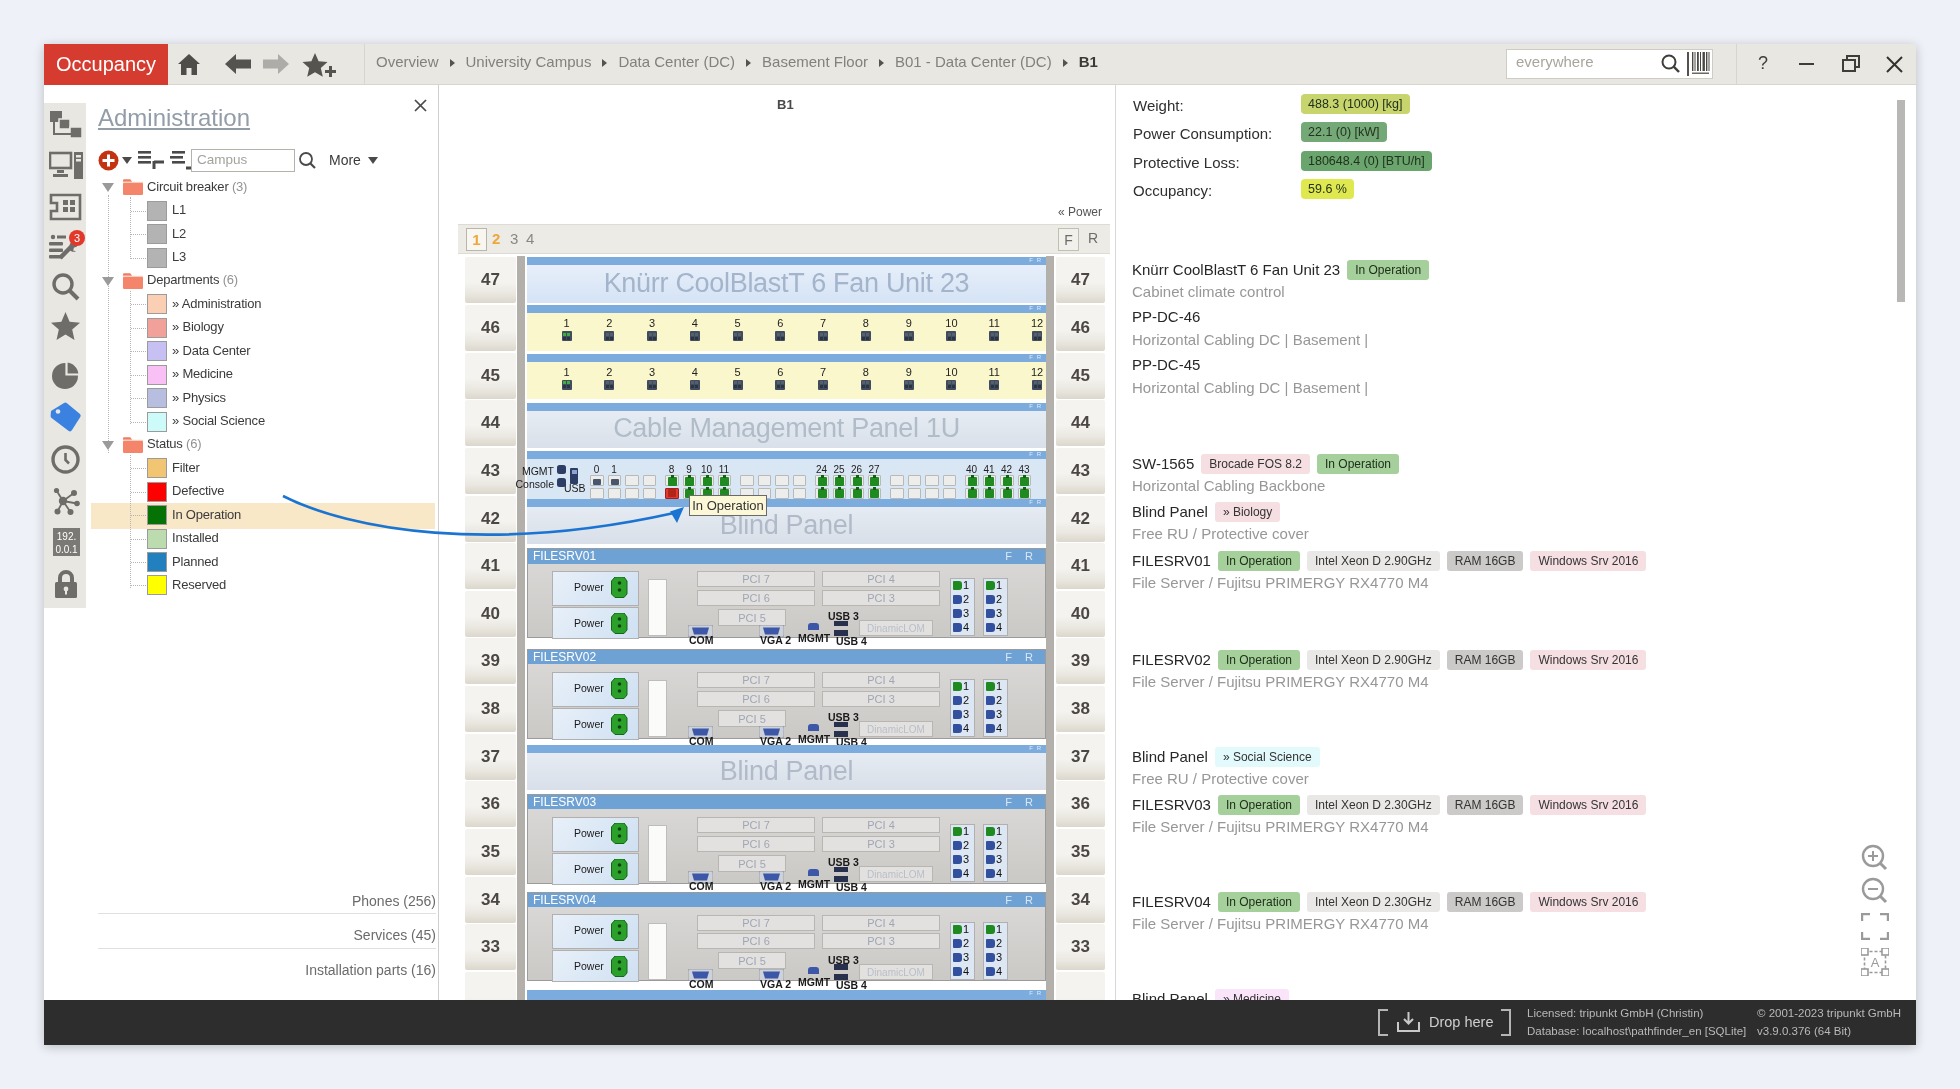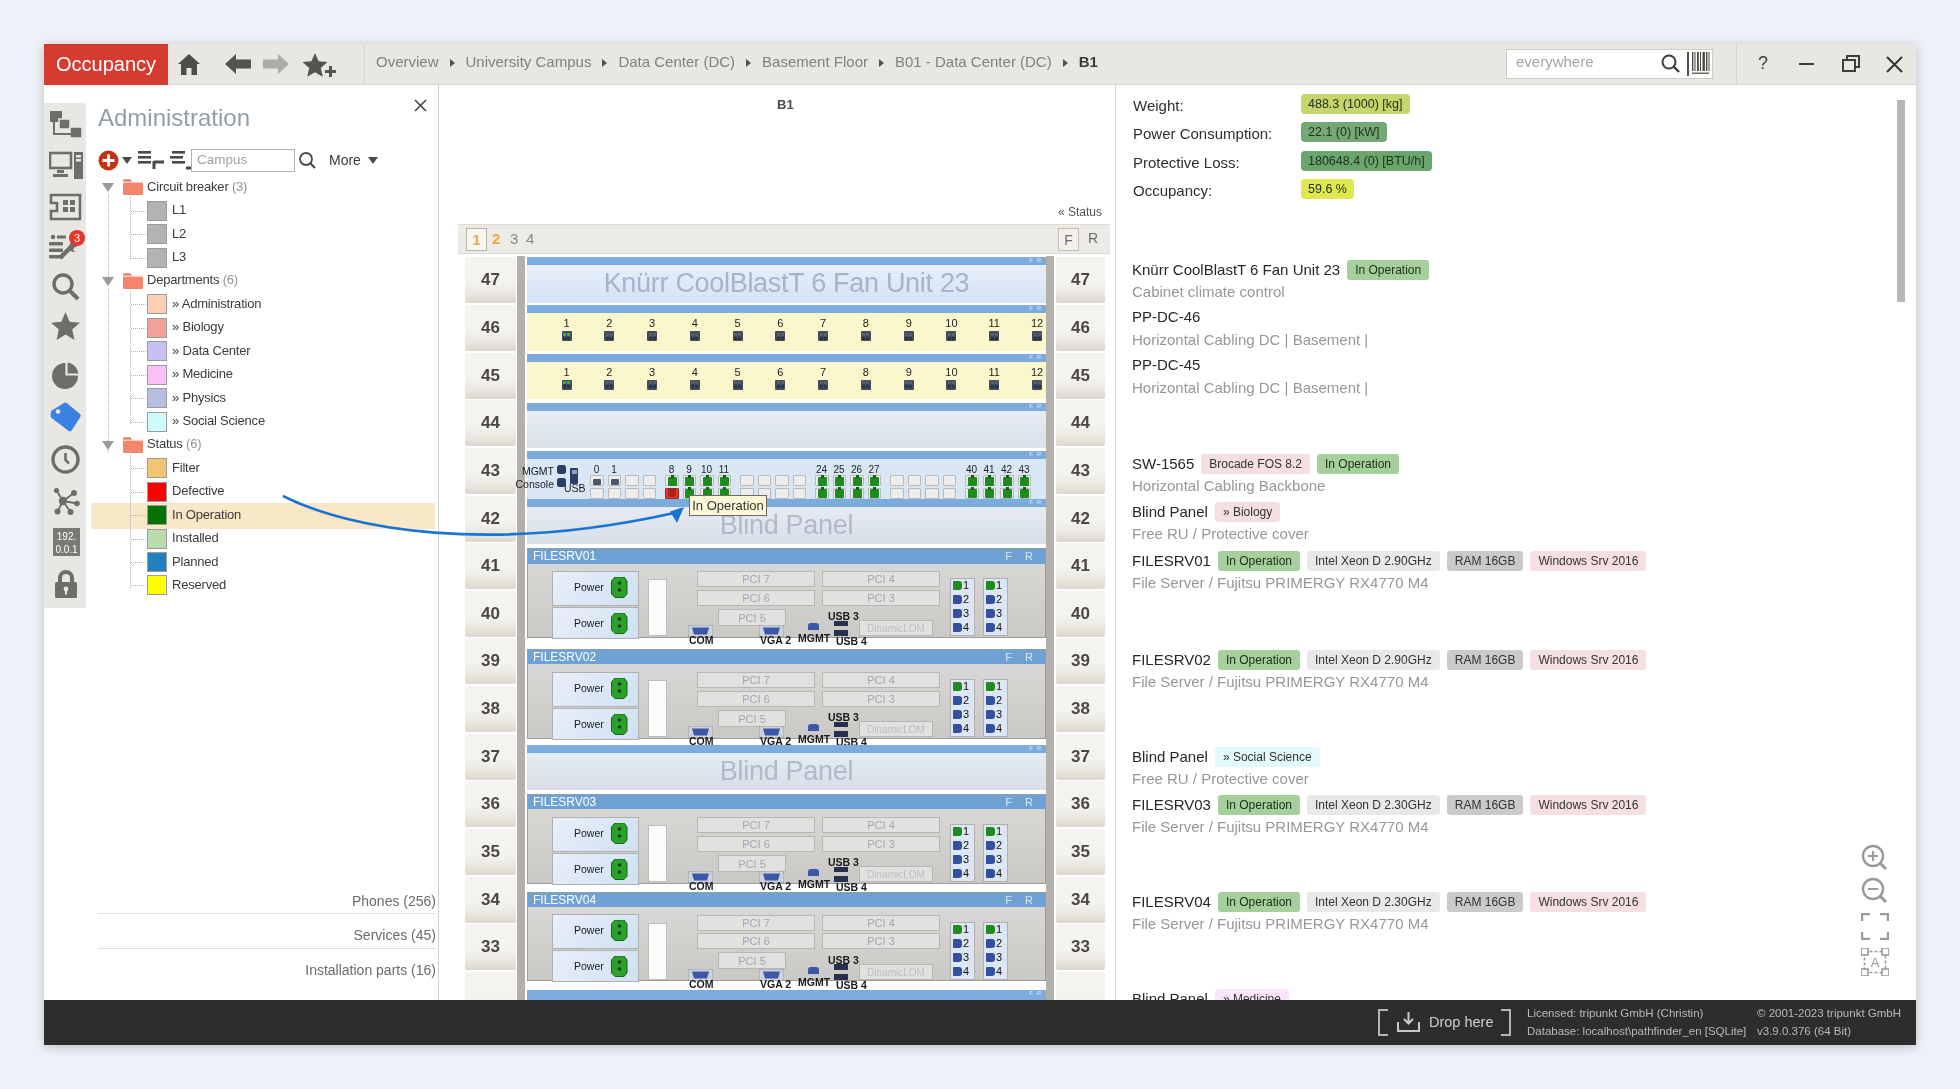--- a/index.html
+++ b/index.html
@@ -4,21 +4,21 @@
 html,body{width:1960px;height:1089px;background:#eef1f7;font-family:"Liberation Sans",sans-serif;overflow:hidden;}
 .abs{position:absolute;}
 #win{position:absolute;left:44px;top:44px;width:1872px;height:1001px;background:#fff;box-shadow:0 2px 10px rgba(0,0,0,.22);}
 .topbar{left:44px;top:44px;width:1872px;height:41px;background:#e9e7e2;border-bottom:1px solid #d8d5ce;}
 .logo{left:44px;top:44px;width:124px;height:41px;background:#d63b2f;color:#fff;font-size:20px;line-height:41px;text-align:center;}
 .strip{left:44px;top:103px;width:42px;height:505px;background:#e9e7e2;}
 .treepanel{left:86px;top:85px;width:353px;height:915px;background:#fff;border-right:1px solid #cfcfcf;}
 .statusbar{left:44px;top:1000px;width:1872px;height:45px;background:#2d2d2d;z-index:50;}
 .crumb{color:#83817c;font-size:15px;line-height:35px;white-space:nowrap;}
 .crumbsep{display:inline-block;width:0;height:0;border-left:5px solid #56524c;border-top:4.5px solid transparent;border-bottom:4.5px solid transparent;margin:0 0 1px 0;vertical-align:middle;}
-.treetitle{color:#939da7;font-size:24px;}
+.treetitle{color:#939da7;font-size:24px;text-decoration:underline;}
 .ttxt{font-size:13px;letter-spacing:-0.2px;color:#3b3b3b;white-space:nowrap;}
 .tcount{color:#929292;}
 .sq{position:absolute;width:20px;height:20px;border:1px solid #9b9b9b;}
 .rub{position:absolute;width:51px;height:46px;background:linear-gradient(#f4f3ef 55%,#eae7e0 80%,#dbd7cc);border-radius:2px;color:#4b4744;font-weight:bold;font-size:17px;text-align:center;line-height:46px;}
 .dev{position:absolute;left:527px;width:519px;}
 .devhead{position:absolute;left:0;top:0;width:100%;background:#7cabdd;}
 .devfr{position:absolute;right:4px;top:0px;color:rgba(255,255,255,.75);font-size:6px;letter-spacing:1px;}
 .bigtx{position:absolute;left:0;width:100%;text-align:center;font-size:27px;letter-spacing:-0.3px;white-space:nowrap;}
 .chip{display:inline-block;font-size:12px;color:#20301c;border-radius:3px;padding:3px 8px;margin-left:7px;vertical-align:1px;white-space:nowrap;}
 .chipG{background:#a6d09b;}
@@ -276,21 +276,21 @@
 <div class="sq" style="left:147px;top:575px;background:#ffff00"></div>
 <div class="abs ttxt" style="left:172px;top:577px">Reserved</div>
 <div class="leftlab" style="top:893px">Phones (256)</div>
 <div class="lsep" style="left:98px;top:913px;width:338px"></div>
 <div class="leftlab" style="top:927px">Services (45)</div>
 <div class="lsep" style="left:98px;top:948px;width:338px"></div>
 <div class="leftlab" style="top:962px">Installation parts (16)</div>
 <div class="abs racarea" style="left:439px;top:85px;width:677px;height:915px;background:#fff"></div>
 <div class="abs" style="left:1115px;top:85px;width:1px;height:915px;background:#d8d8d8"></div>
 <div class="abs" style="left:777px;top:97px;font-size:13px;font-weight:bold;color:#4a4a4a">B1</div>
-<div class="abs" style="left:1058px;top:205px;font-size:12px;color:#555">« Status</div>
+<div class="abs" style="left:1058px;top:205px;font-size:12px;color:#555">« Power</div>
 <div class="abs" style="left:458px;top:224px;width:652px;height:30px;background:#edebe6;border-top:1px solid #dedbd4;border-bottom:1px solid #dedbd4"></div>
 <div class="abs" style="left:466px;top:228px;width:21px;height:23px;background:#f8f6f1;border:1px solid #b9b5a8;color:#eda73c;font-weight:bold;font-size:15px;text-align:center;line-height:22px">1</div>
 <div class="abs" style="left:492px;top:230px;color:#eda73c;font-weight:bold;font-size:15px">2</div>
 <div class="abs" style="left:510px;top:230px;color:#8a8884;font-size:15px">3</div>
 <div class="abs" style="left:526px;top:230px;color:#8a8884;font-size:15px">4</div>
 <div class="abs" style="left:1058px;top:228px;width:21px;height:23px;background:#f2f0eb;border:1px solid #c2beb2;color:#6e6c68;font-size:14px;text-align:center;line-height:22px">F</div>
 <div class="abs" style="left:1088px;top:230px;color:#6e6c68;font-size:14px">R</div>
 <div class="abs" style="left:517px;top:256px;width:8px;height:744px;background:#b3b0ac"></div>
 <div class="abs" style="left:1046px;top:256px;width:8px;height:744px;background:#b3b0ac"></div>
 <div class="rub" style="left:465px;top:257.3px">47</div>
@@ -506,20 +506,21 @@
       <div class="abs" style="left:1.5px;top:1.5px;width:3px;height:3px;background:#55606e"></div>
       <div class="abs" style="left:5.5px;top:1.5px;width:3px;height:3px;background:#55606e"></div>
       <div class="abs" style="left:1.5px;top:5.5px;width:3px;height:3px;background:#2a3442"></div>
       <div class="abs" style="left:5.5px;top:5.5px;width:3px;height:3px;background:#2a3442"></div>
     </div>
   </div>
 <div class="dev" style="top:403.0px;height:44.5px;background:linear-gradient(#eaeff6,#d9e0e9)">
     <div class="devhead" style="height:8.1px">
       <span class="devfr">F R</span>
     </div>
+    <div class="bigtx" style="top:10.3px;color:#b0bcc8">Cable Management Panel 1U</div>
   </div>
 <div class="dev" style="top:451.3px;height:47.3px;background:#d9e6f4">
     <div class="devhead" style="height:8.1px">
       <span class="devfr">F R</span>
     </div>
     <div class="slbl" style="left:-13px;top:13.5px;width:40px;text-align:right;font-size:10.5px">MGMT</div>
     <div class="slbl" style="left:-13px;top:26.5px;width:40px;text-align:right;font-size:10.5px">Console</div>
     <div class="slbl" style="left:37px;top:30.5px;font-size:10.5px">USB</div>
     <div class="abs" style="left:30px;top:14px;width:9px;height:9px;background:#2c3e66;border-radius:2.5px"></div>
     <div class="abs" style="left:30px;top:27px;width:9px;height:9px;background:#2c3e66;border-radius:2.5px"></div>

